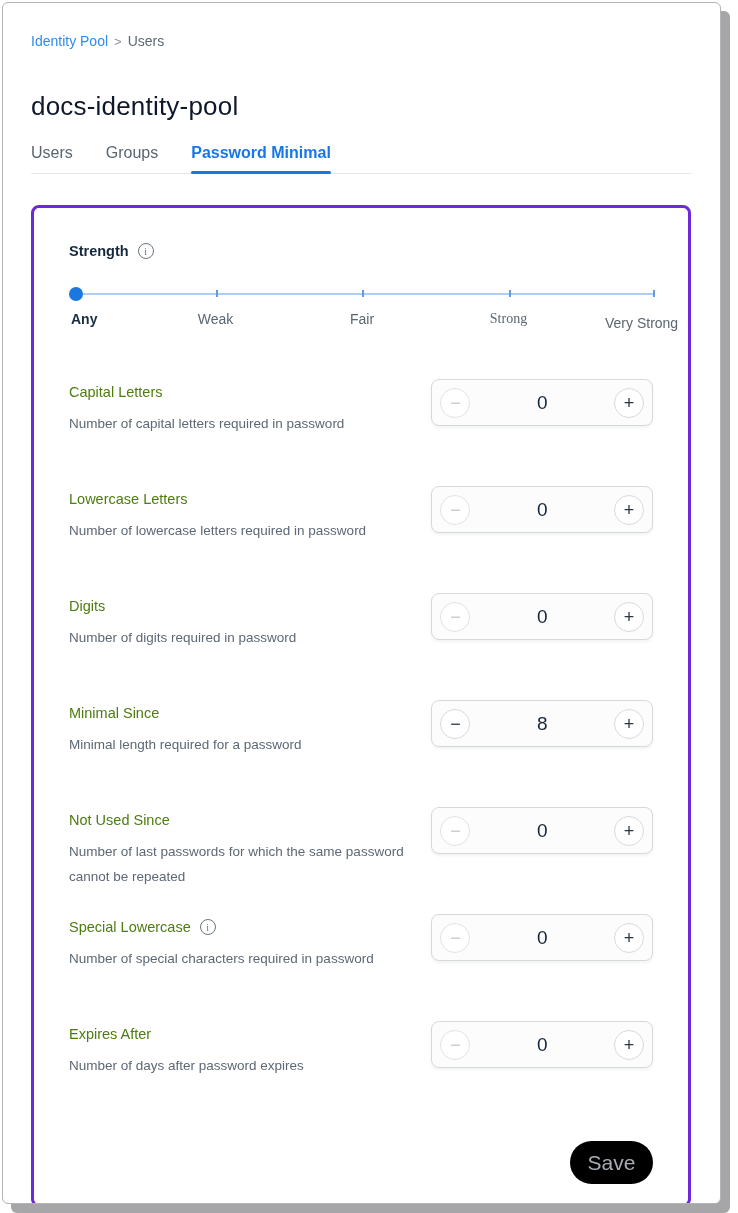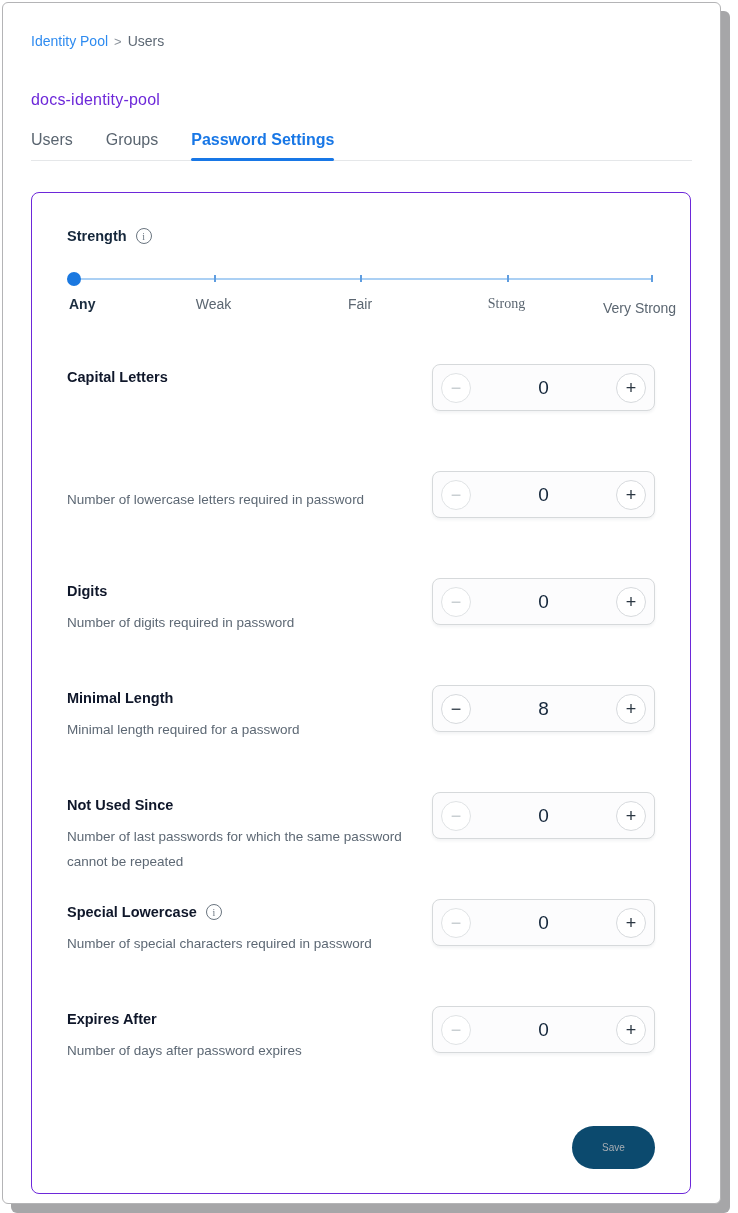--- a/index.html
+++ b/index.html
@@ -11,30 +11,30 @@
   }
   .content { padding:30px 28px 0 28px; }
 
   
   .breadcrumb { font-size:14px; display:flex; align-items:center; gap:6px; }
   .crumb-link { color:#2e8bf0; font-weight:400; cursor:pointer; }
   .crumb-sep { color:#8a929b; font-size:13px; }
   .crumb-current { color:#5d6874; }
 
   
-  .page-title { margin-top:42px; font-size:16px; font-weight:500; color:#6d28d9; letter-spacing:0.2px; }
+  .page-title { margin-top:42px; font-size:26px; font-weight:500; color:#0f172a; letter-spacing:0.2px; }
 
   
   .tabs { margin-top:22px; display:flex; gap:33px; border-bottom:1px solid #e5e7e9; }
   .tab { font-size:16px; color:#5a6570; padding-bottom:11px; cursor:pointer; position:relative; }
   .tab.active { color:#1877e6; font-weight:600; }
   .tab.active::after { content:""; position:absolute; left:0; right:0; bottom:-1px; height:3px; background:#1877e6; border-radius:2px; }
 
   
-  .card { margin-top:31px; width:660px; height:1002px; border:1px solid #6d28d9; border-radius:8px; background:#fff; padding:35px 35px 0 35px; }
+  .card { margin-top:31px; width:660px; height:1002px; border:3px solid #6d28d9; border-radius:8px; background:#fff; padding:35px 35px 0 35px; }
 
   
   .strength-header { display:flex; align-items:center; gap:9px; }
   .strength-label { font-size:14.5px; font-weight:700; color:#15273b; }
   .info-icon { width:16px; height:16px; border:1.4px solid #6a7580; border-radius:50%; color:#6a7580;
     display:inline-flex; align-items:center; justify-content:center; font-size:10px; font-style:normal;
     font-family:"Liberation Serif", serif; cursor:pointer; flex:0 0 auto; }
   .slider { position:relative; margin-top:28px; height:14px; width:586px; cursor:pointer; }
   .slider-track { position:absolute; left:0; right:0; top:6px; height:2px; background:#abd0f4; border-radius:1px; }
   .slider-tick { position:absolute; top:3px; width:2px; height:7px; background:#5f9de0; }
@@ -45,53 +45,53 @@
   .opt-1 { left:25%; transform:translateX(-50%); }
   .opt-2 { left:50%; transform:translateX(-50%); }
   .opt-3 { left:75%; transform:translateX(-50%);font-family:Liberation Serif, serif; }
   .opt-4 { right:-6px; width:56px; text-align:right; white-space:normal; line-height:1.75; }
 
   
   .rows { margin-top:16px; }
   .setting-row { height:107px; display:flex; justify-content:space-between; align-items:flex-start; }
   .setting-text { width:372px; padding-top:5px; }
   .setting-label-line { display:flex; align-items:center; gap:9px; }
-  .setting-label { font-size:14.5px; font-weight:700; color:#0f172a; }
+  .setting-label { font-size:14.5px; font-weight:400; color:#4d7c0f; }
   .setting-desc { margin-top:12px; font-size:13.5px; color:#5d6874; line-height:1.85; }
 
   .stepper { width:227px; height:47px; border:1px solid #d6d9db; border-radius:8px; background:#fcfcfd;
     box-shadow:0 2px 3px rgba(27,43,60,0.06); display:flex; align-items:center; justify-content:space-between; padding:0 8px; }
   .step-btn { width:30px; height:30px; border-radius:50%; background:#ffffff; border:1px solid #e0e3e5;
     color:#c3c9cd; font-size:18px; line-height:1; display:flex; align-items:center; justify-content:center; cursor:pointer; font-family:"Liberation Sans", sans-serif; }
   .step-btn.enabled, .step-btn.plus { border-color:#d7dadd; color:#2a3642; }
   .step-value { flex:1; text-align:center; font-size:19px; color:#14263a; }
 
   
   .card-footer { display:flex; justify-content:flex-end; margin-top:13px; }
-  .save-button { width:83px; height:43px; border:none; border-radius:22px; background:#0c4a6e; color:#a7adb3;
-    font-size:10px; font-family:"Liberation Sans", sans-serif; cursor:default; }
+  .save-button { width:83px; height:43px; border:none; border-radius:22px; background:#000000; color:#a7adb3;
+    font-size:21px; font-family:"Liberation Sans", sans-serif; cursor:default; }
 </style>
 </head>
 <body>
 
 <div class="frame">
   <div class="content">
 
     <div class="breadcrumb">
       <span class="crumb-link">Identity Pool</span>
       <span class="crumb-sep">&gt;</span>
       <span class="crumb-current">Users</span>
     </div>
 
     <div class="page-title">docs-identity-pool</div>
 
     <div class="tabs">
       <div class="tab">Users</div>
       <div class="tab">Groups</div>
-      <div class="tab active">Password Settings</div>
+      <div class="tab active">Password Minimal</div>
     </div>
 
     <div class="card">
 
       <div class="strength-header">
         <span class="strength-label">Strength</span>
         <span class="info-icon">i</span>
       </div>
 
       <div class="slider">
@@ -111,34 +111,39 @@
         <span class="opt opt-4">Very Strong</span>
       </div>
 
       <div class="rows">
   <div class="setting-row">
     <div class="setting-text">
       <div class="setting-label-line">
         <span class="setting-label">Capital Letters</span>
 
       </div>
-    </div>
-    <div class="stepper">
-      <div class="step-btn minus">
-                <span>−</span>
-              </div>
-      <div class="step-value">0</div>
-      <div class="step-btn plus">
-                <span>+</span>
-              </div>
-    </div>
-  </div>
-
-  <div class="setting-row">
-    <div class="setting-text">
+      <div class="setting-desc">Number of capital letters required in password</div>
+    </div>
+    <div class="stepper">
+      <div class="step-btn minus">
+                <span>−</span>
+              </div>
+      <div class="step-value">0</div>
+      <div class="step-btn plus">
+                <span>+</span>
+              </div>
+    </div>
+  </div>
+
+  <div class="setting-row">
+    <div class="setting-text">
+      <div class="setting-label-line">
+        <span class="setting-label">Lowercase Letters</span>
+
+      </div>
       <div class="setting-desc">Number of lowercase letters required in password</div>
     </div>
     <div class="stepper">
       <div class="step-btn minus">
                 <span>−</span>
               </div>
       <div class="step-value">0</div>
       <div class="step-btn plus">
                 <span>+</span>
               </div>
@@ -160,21 +165,21 @@
       <div class="step-value">0</div>
       <div class="step-btn plus">
                 <span>+</span>
               </div>
     </div>
   </div>
 
   <div class="setting-row">
     <div class="setting-text">
       <div class="setting-label-line">
-        <span class="setting-label">Minimal Length</span>
+        <span class="setting-label">Minimal Since</span>
 
       </div>
       <div class="setting-desc">Minimal length required for a password</div>
     </div>
     <div class="stepper">
       <div class="step-btn minus enabled">
                 <span>−</span>
               </div>
       <div class="step-value">8</div>
       <div class="step-btn plus">

